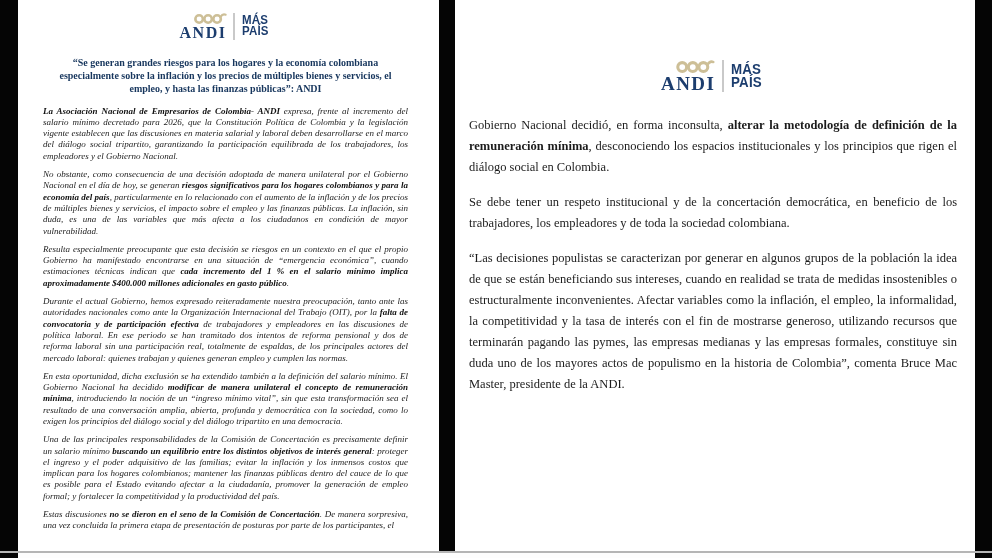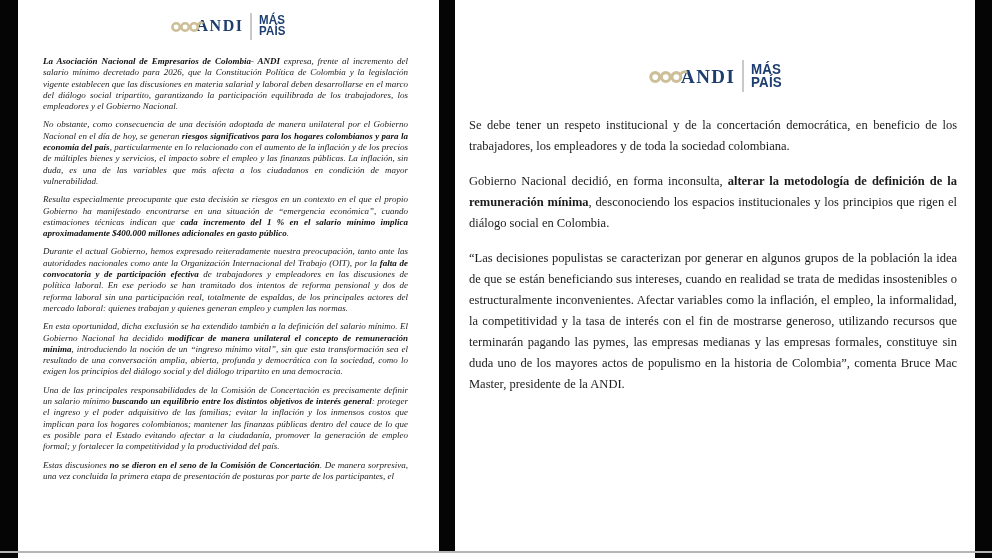--- a/index.html
+++ b/index.html
@@ -36,21 +36,21 @@
     position: absolute; left: 0; top: 551px; width: 992px; height: 2px;
     background: #b5b5b5; z-index: 20;
   }
   .bottom-strip {
     position: absolute; left: 18px; top: 553px; width: 957px; height: 5px;
     background: #fdfdfd; z-index: 19;
   }
 
   
   .logo { display: flex; justify-content: center; align-items: center; }
-  .logo-andi { display: flex; flex-direction: row; align-items: center; }
+  .logo-andi { display: flex; flex-direction: column; align-items: center; }
   .swirl-icon { display: block; transform: translateX(7px); }
   .andi-word {
     font-family: "Liberation Serif", serif;
     font-weight: bold;
     color: #1c3d6e;
     letter-spacing: 1.5px;
     line-height: 1;
   }
   .logo-divider { background: #c9c9c9; margin: 0 7px; }
   .logo-tagline {
@@ -119,20 +119,21 @@
         <div class="andi-word">ANDI</div>
       </div>
       <div class="logo-divider"></div>
       <div class="logo-tagline">
         <div>MÁS</div>
         <div>PAÍS</div>
       </div>
     </div>
 
 
+    <div class="doc-quote">“Se generan grandes riesgos para los hogares y la economía colombiana especialmente sobre la inflación y los precios de múltiples bienes y servicios, el empleo, y hasta las finanzas públicas”: ANDI</div>
 
 
     <p class="body-par"><b>La Asociación Nacional de Empresarios de Colombia- ANDI</b><span> expresa, frente al incremento del salario mínimo decretado para 2026, que la Constitución Política de Colombia y la legislación vigente establecen que las discusiones en materia salarial y laboral deben desarrollarse en el marco del diálogo social tripartito, garantizando la participación equilibrada de los trabajadores, los empleadores y el Gobierno Nacional.</span></p>
     <p class="body-par"><span>No obstante, como consecuencia de una decisión adoptada de manera unilateral por el Gobierno Nacional en el día de hoy, se generan </span><b>riesgos significativos para los hogares colombianos y para la economía del país</b><span>, particularmente en lo relacionado con el aumento de la inflación y de los precios de múltiples bienes y servicios, el impacto sobre el empleo y las finanzas públicas. La inflación, sin duda, es una de las variables que más afecta a los ciudadanos en condición de mayor vulnerabilidad.</span></p>
     <p class="body-par"><span>Resulta especialmente preocupante que esta decisión se riesgos en un contexto en el que el propio Gobierno ha manifestado encontrarse en una situación de “emergencia económica”, cuando estimaciones técnicas indican que </span><b>cada incremento del 1 % en el salario mínimo implica aproximadamente $400.000 millones adicionales en gasto público</b><span>.</span></p>
     <p class="body-par"><span>Durante el actual Gobierno, hemos expresado reiteradamente nuestra preocupación, tanto ante las autoridades nacionales como ante la Organización Internacional del Trabajo (OIT), por la </span><b>falta de convocatoria y de participación efectiva</b><span> de trabajadores y empleadores en las discusiones de política laboral. En ese periodo se han tramitado dos intentos de reforma pensional y dos de reforma laboral sin una participación real, totalmente de espaldas, de los principales actores del mercado laboral: quienes trabajan y quienes generan empleo y cumplen las normas.</span></p>
     <p class="body-par"><span>En esta oportunidad, dicha exclusión se ha extendido también a la definición del salario mínimo. El Gobierno Nacional ha decidido </span><b>modificar de manera unilateral el concepto de remuneración mínima</b><span>, introduciendo la noción de un “ingreso mínimo vital”, sin que esta transformación sea el resultado de una conversación amplia, abierta, profunda y democrática con la sociedad, como lo exigen los principios del diálogo social y del diálogo tripartito en una democracia.</span></p>
     <p class="body-par"><span>Una de las principales responsabilidades de la Comisión de Concertación es precisamente definir un salario mínimo </span><b>buscando un equilibrio entre los distintos objetivos de interés general</b><span>: proteger el ingreso y el poder adquisitivo de las familias; evitar la inflación y los inmensos costos que implican para los hogares colombianos; mantener las finanzas públicas dentro del cauce de lo que es posible para el Estado evitando afectar a la ciudadanía, promover la generación de empleo formal; y fortalecer la competitividad y la productividad del país.</span></p>
     <p class="body-par"><span>Estas discusiones </span><b>no se dieron en el seno de la Comisión de Concertación</b><span>. De manera sorpresiva, una vez concluida la primera etapa de presentación de posturas por parte de los participantes, el</span></p>
   </div>
@@ -149,22 +150,22 @@
         </svg>
         <div class="andi-word">ANDI</div>
       </div>
       <div class="logo-divider"></div>
       <div class="logo-tagline">
         <div>MÁS</div>
         <div>PAÍS</div>
       </div>
     </div>
 
+    <p class="body-par"><span>Gobierno Nacional decidió, en forma inconsulta, </span><b>alterar la metodología de definición de la remuneración mínima</b><span>, desconociendo los espacios institucionales y los principios que rigen el diálogo social en Colombia.</span></p>
     <p class="body-par"><span>Se debe tener un respeto institucional y de la concertación democrática, en beneficio de los trabajadores, los empleadores y de toda la sociedad colombiana.</span></p>
-    <p class="body-par"><span>Gobierno Nacional decidió, en forma inconsulta, </span><b>alterar la metodología de definición de la remuneración mínima</b><span>, desconociendo los espacios institucionales y los principios que rigen el diálogo social en Colombia.</span></p>
     <p class="body-par"><span>“Las decisiones populistas se caracterizan por generar en algunos grupos de la población la idea de que se están beneficiando sus intereses, cuando en realidad se trata de medidas insostenibles o estructuralmente inconvenientes. Afectar variables como la inflación, el empleo, la informalidad, la competitividad y la tasa de interés con el fin de mostrarse generoso, utilizando recursos que terminarán pagando las pymes, las empresas medianas y las empresas formales, constituye sin duda uno de los mayores actos de populismo en la historia de Colombia”, comenta Bruce Mac Master, presidente de la ANDI.</span></p>
   </div>
 
   <div class="mid-line"></div>
   <div class="mid-bar-top"></div>
   <div class="mid-bar-bottom"></div>
   <div class="bottom-strip"></div>
   <div class="bottom-rule"></div>
 
 </div>

